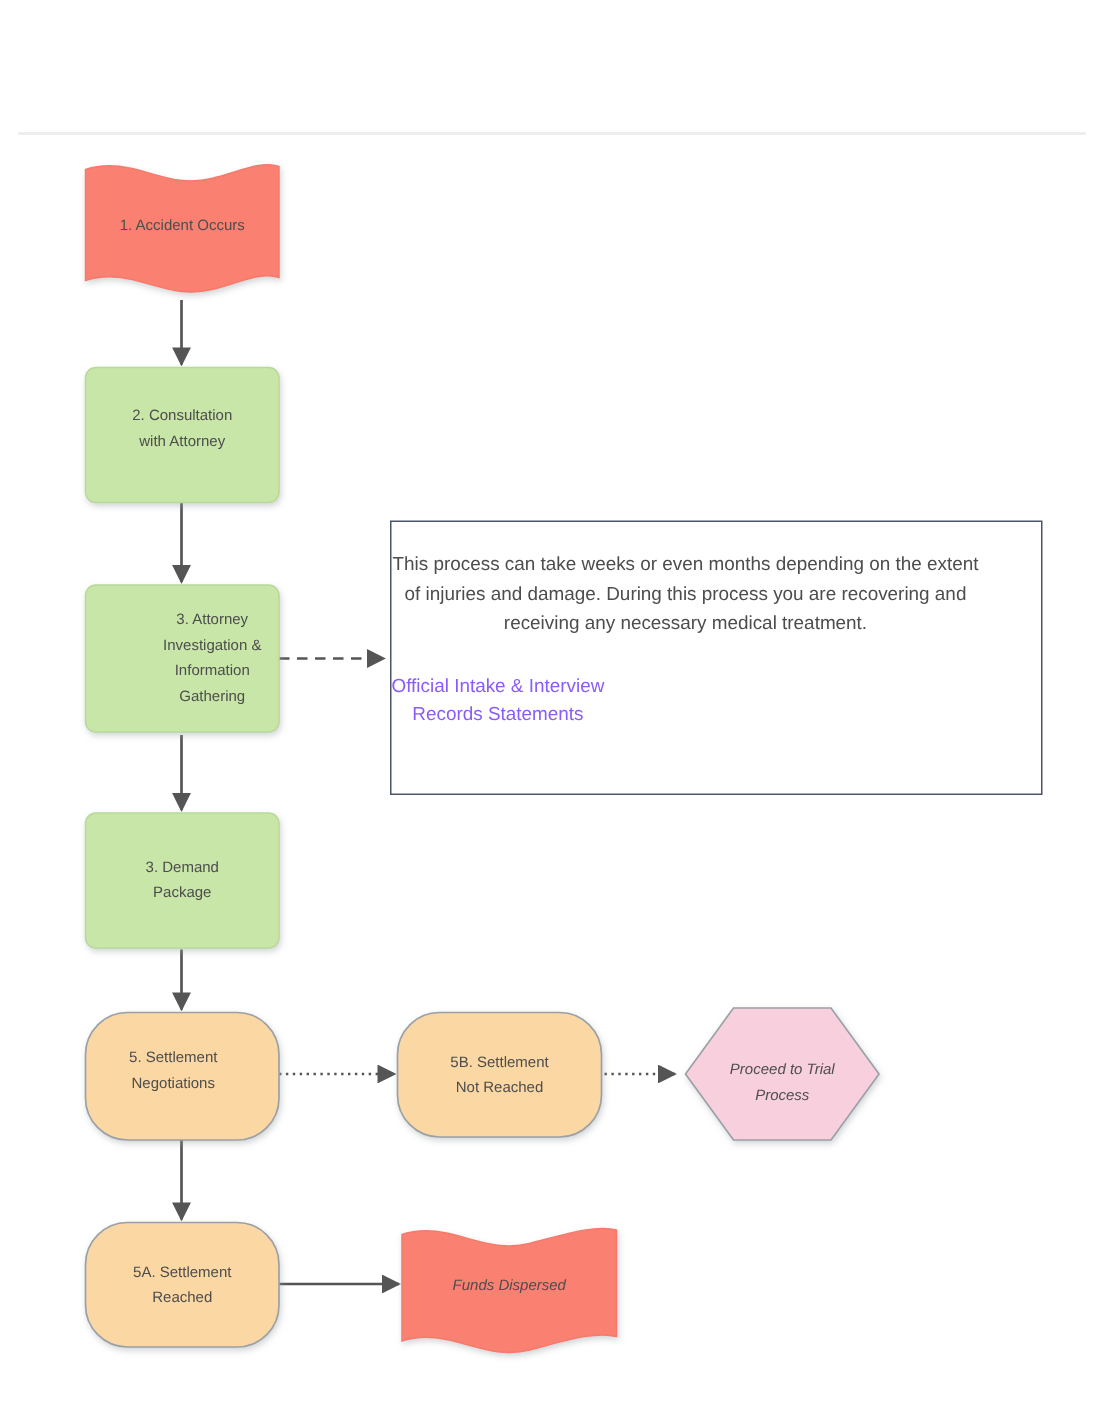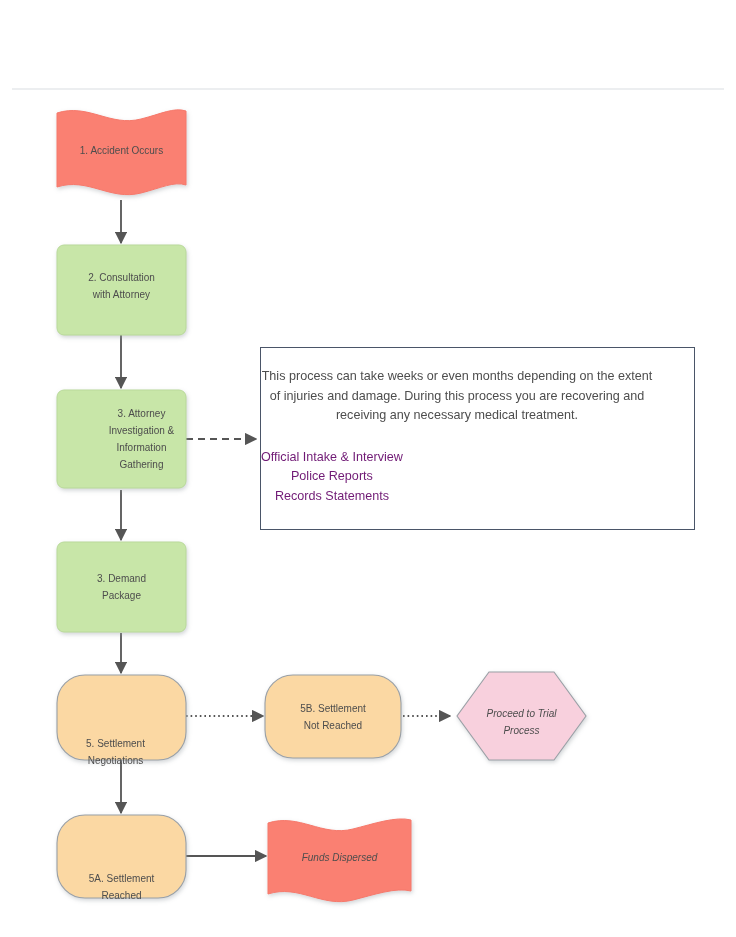--- a/index.html
+++ b/index.html
@@ -80,21 +80,21 @@
     text-align: center;
     font-size: 12.6px;
     line-height: 19.5px;
     color: #4d4d4d;
   }
   .note-list {
     margin-top: 22px;
     text-align: center;
     font-size: 12.6px;
     line-height: 19.5px;
-    color: #701a75;
+    color: #8b5cf6;
   }
   .note-list div { white-space: nowrap; }
 </style>
 </head>
 <body>
 
 <div id="canvas">
 
 
   <div class="divider"></div>
@@ -166,36 +166,35 @@
 with Attorney</div>
 
   <div class="node-label" style="left:57px; top:390px; width:129px; height:98px;margin-left:20px;">3. Attorney
 Investigation &amp;
 Information
 Gathering</div>
 
   <div class="node-label" style="left:57px; top:542px; width:129px; height:90px;">3. Demand
 Package</div>
 
-  <div class="node-label" style="left:57px; top:709px; width:117px; height:85px;">5. Settlement
+  <div class="node-label" style="left:57px; top:671px; width:117px; height:85px;">5. Settlement
 Negotiations</div>
 
   <div class="node-label" style="left:265px; top:675px; width:136px; height:83px;">5B. Settlement
 Not Reached</div>
 
   <div class="node-label" style="left:457px; top:672px; width:129px; height:100px;font-style:italic;">Proceed to Trial
 Process</div>
 
-  <div class="node-label" style="left:57px; top:845px; width:129px; height:83px;">5A. Settlement
+  <div class="node-label" style="left:57px; top:815px; width:129px; height:83px;">5A. Settlement
 Reached</div>
 
   <div class="node-label" style="left:268px; top:823px; width:143px; height:68px;font-style:italic;">Funds Dispersed</div>
 
   <div class="note-box">
     <div class="note-para">This process can take weeks or even months depending on the extent of injuries and damage. During this process you are recovering and receiving any necessary medical treatment.</div>
     <div class="note-list">
       <div>Official Intake &amp; Interview</div>
-      <div>Police Reports</div>
       <div>Records Statements</div>
     </div>
   </div>
 
 </div>
 
 </body></html>

